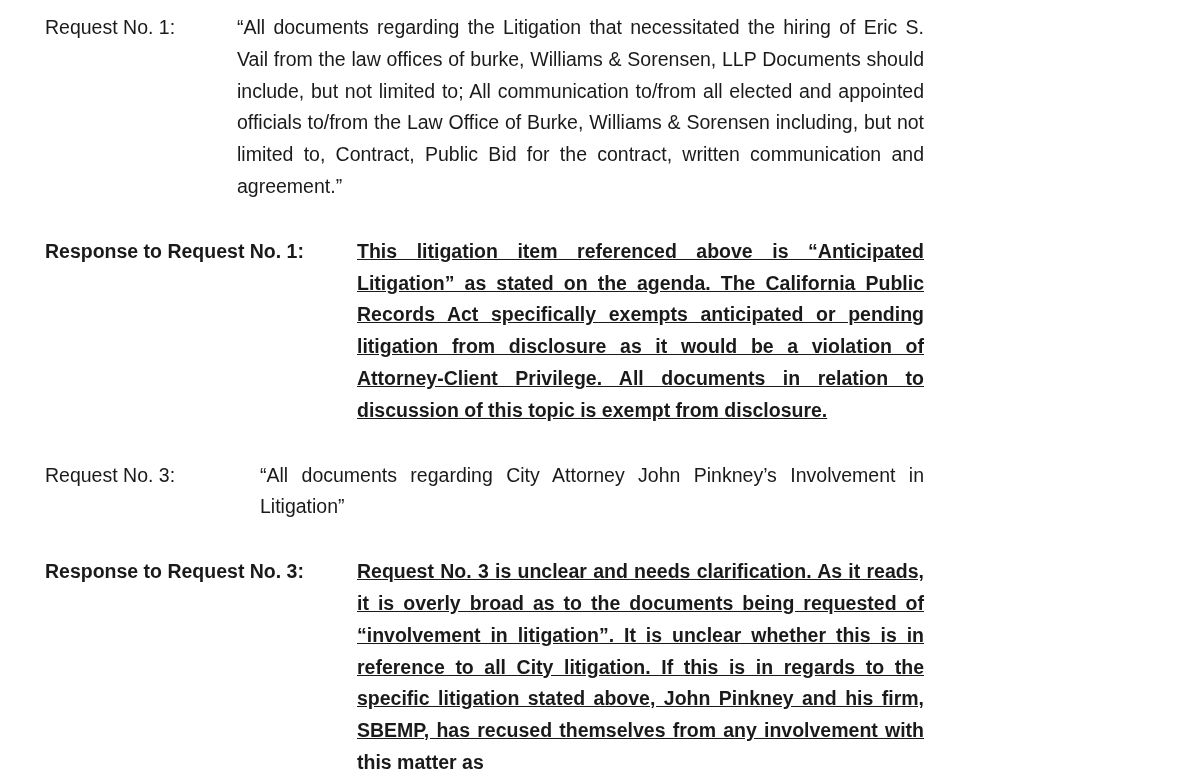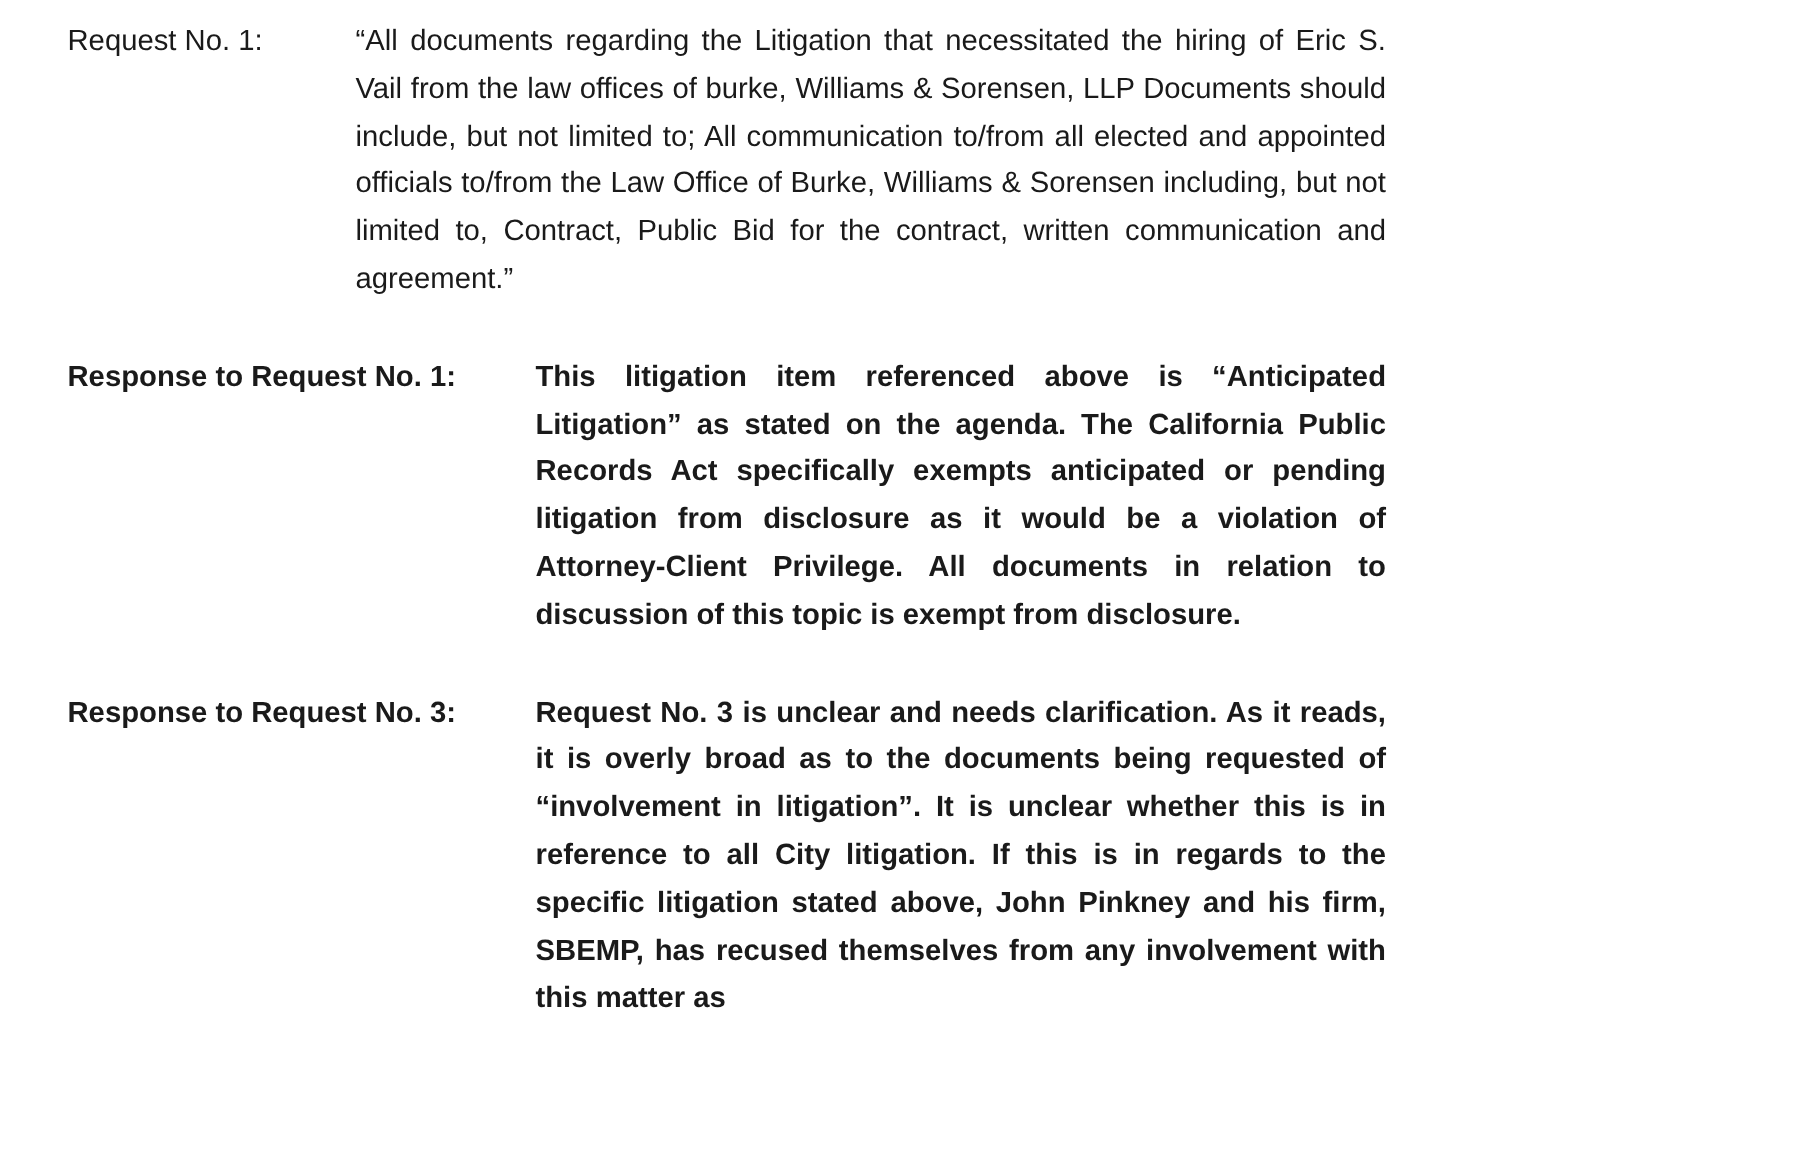--- a/index.html
+++ b/index.html
@@ -32,29 +32,30 @@
   .hang-215 { margin-left: 215px; text-indent: -215px; }
   .hang-312 { margin-left: 312px; text-indent: -312px; }
   .label {
     display: inline-block;
     text-indent: 0;
     vertical-align: baseline;
   }
   .hang-192 > .label { width: 192px; }
   .hang-215 > .label { width: 215px; }
   .hang-312 > .label { width: 312px; }
-  .response { font-weight: bold; }
+  .response { font-weight: bold; text-decoration: underline; }
 </style>
 </head>
 <body>
 
 <div class="page">
 
   <p class="block hang-192"><span class="label">Request No. 1:</span><span>“All documents regarding the Litigation that necessitated the hiring of Eric S. Vail from the law offices of burke, Williams &amp; Sorensen, LLP Documents should include, but not limited to; All communication to/from all elected and appointed officials to/from the Law Office of Burke, Williams &amp; Sorensen including, but not limited to, Contract, Public Bid for the contract, written communication and agreement.”</span></p>
 
   <p class="block response hang-312"><span class="label">Response to Request No. 1:</span><span>This litigation item referenced above is “Anticipated Litigation” as stated on the agenda. The California Public Records Act specifically exempts anticipated or pending litigation from disclosure as it would be a violation of Attorney-Client Privilege. All documents in relation to discussion of this topic is exempt from disclosure.</span></p>
 
 
 
+  <p class="block hang-215"><span class="label">Request No. 3:</span><span>“All documents regarding City Attorney John Pinkney’s Involvement in Litigation”</span></p>
 
   <p class="block response hang-312"><span class="label">Response to Request No. 3:</span><span>Request No. 3 is unclear and needs clarification. As it reads, it is overly broad as to the documents being requested of “involvement in litigation”. It is unclear whether this is in reference to all City litigation. If this is in regards to the specific litigation stated above, John Pinkney and his firm, SBEMP, has recused themselves from any involvement with this matter as</span></p>
 
 </div>
 
 </body></html>

